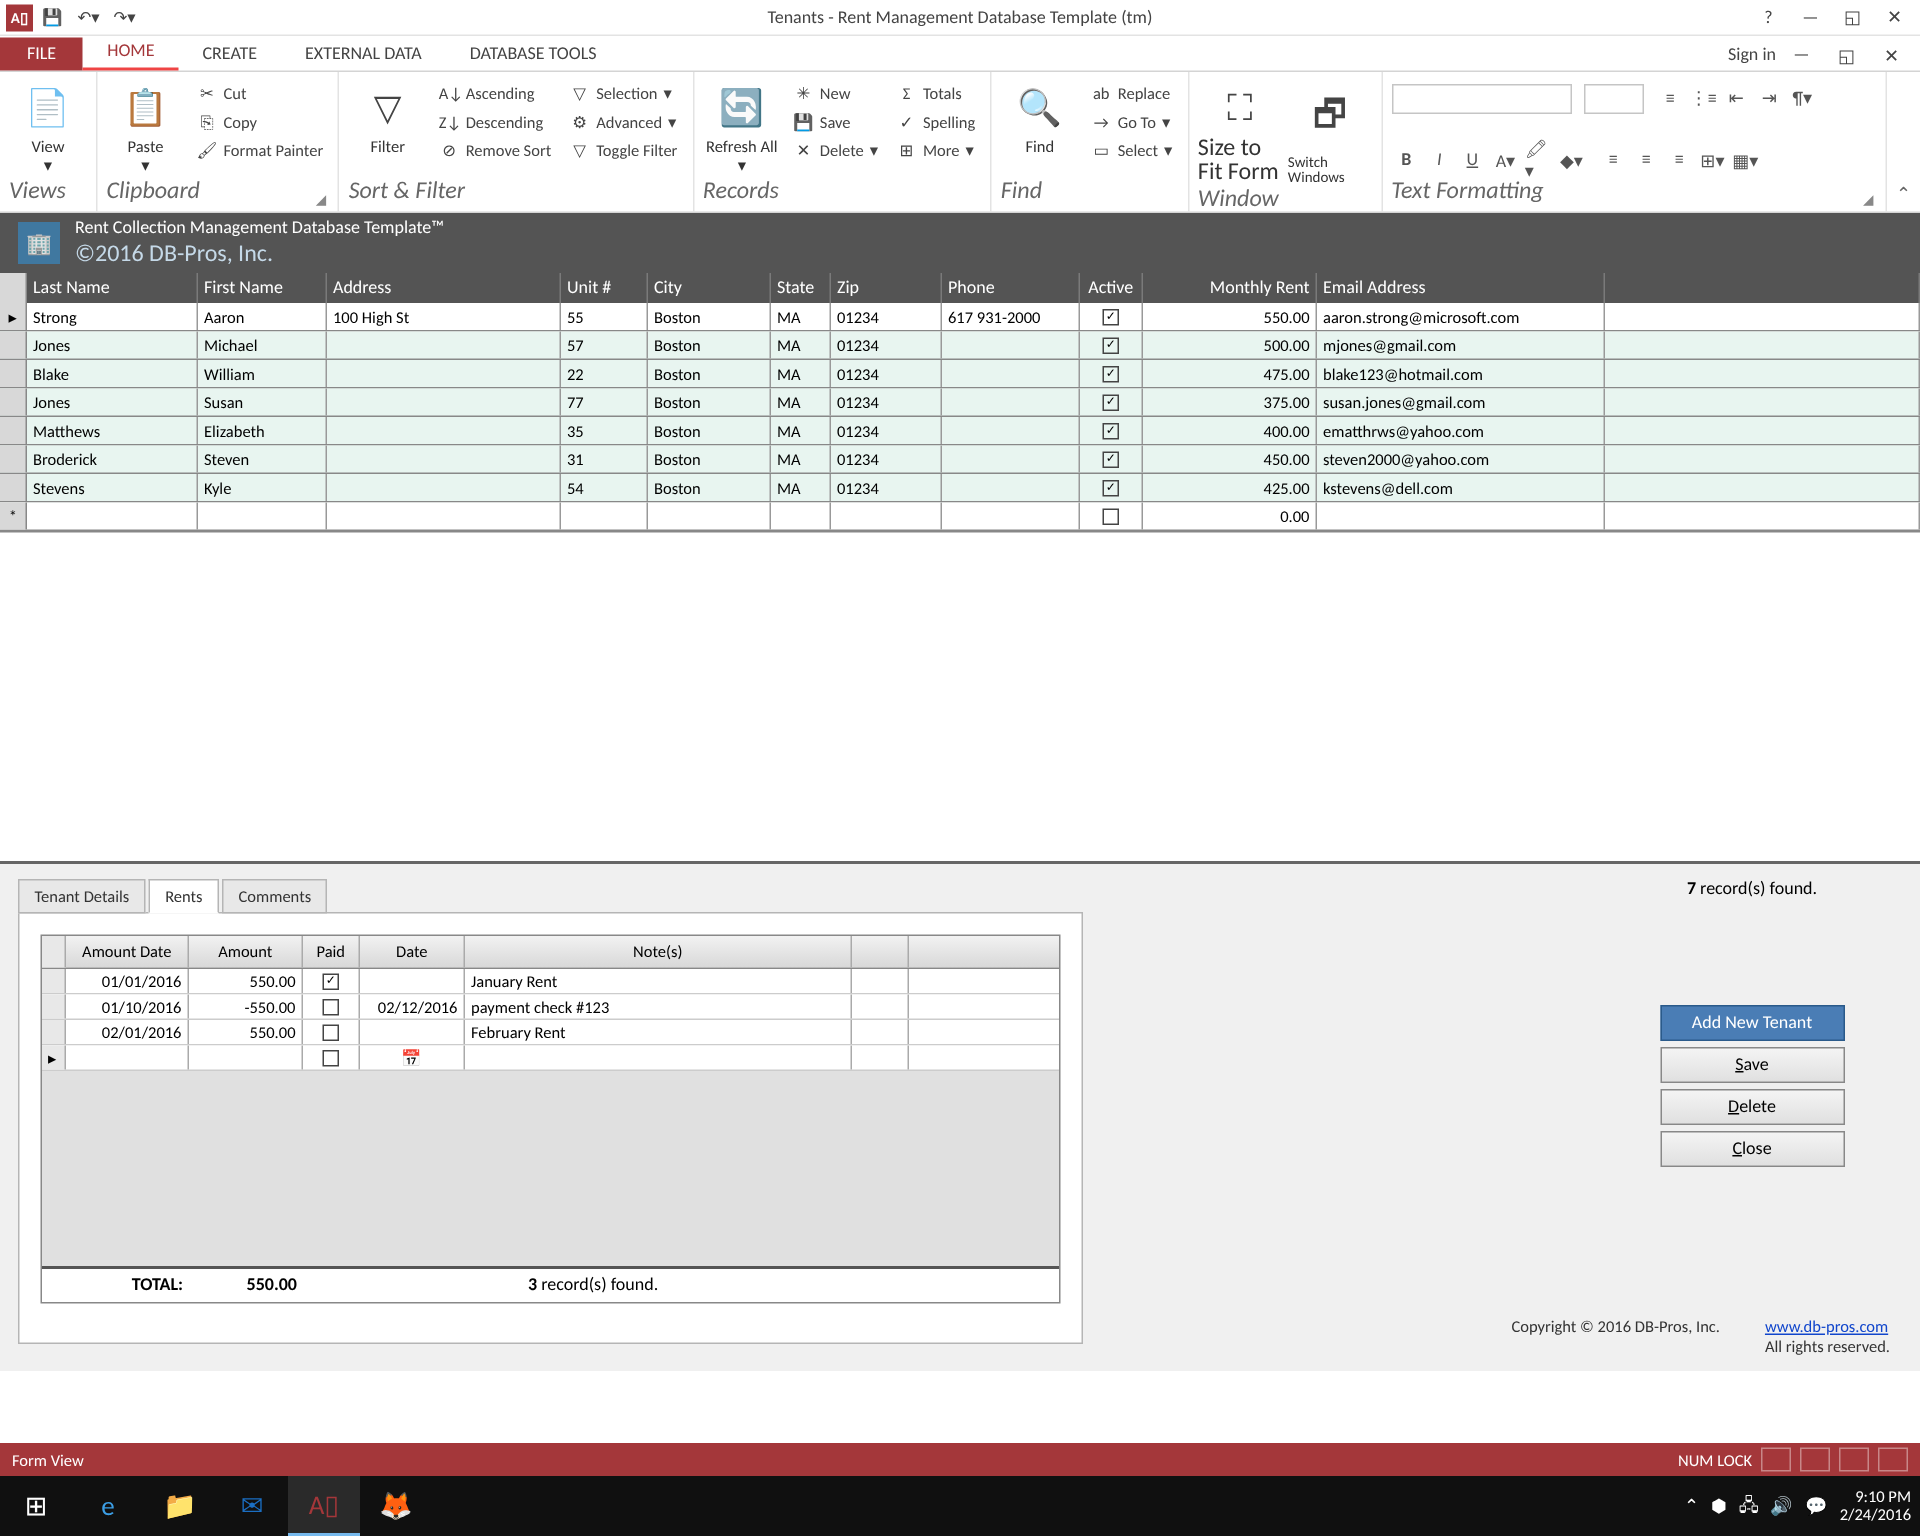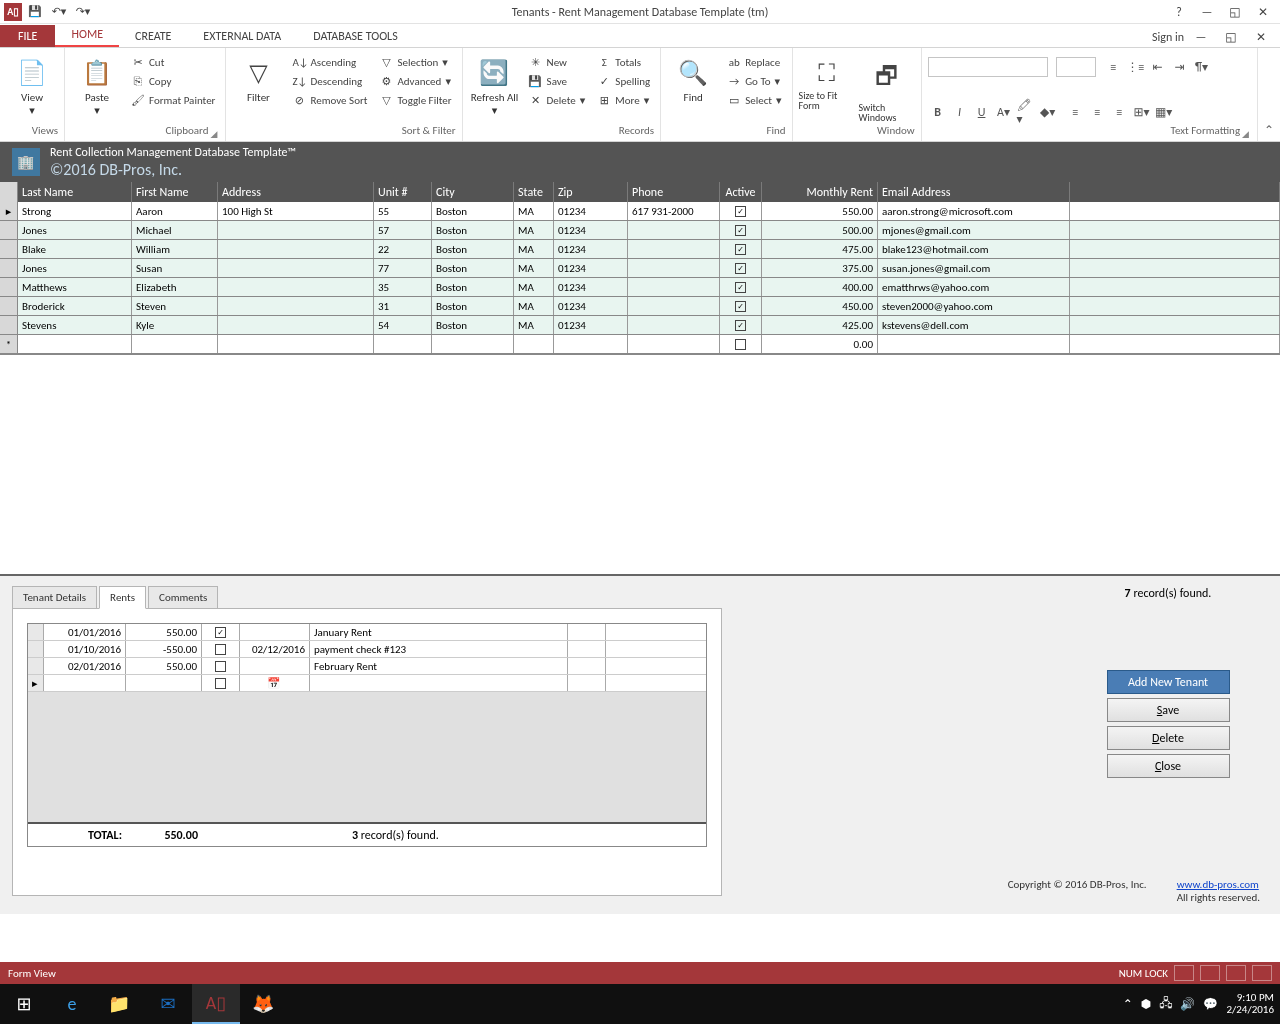--- a/index.html
+++ b/index.html
@@ -18,21 +18,21 @@
 .ribbon-tabs { height: 24px; display: flex; align-items: flex-end; background: #fff; border-bottom: 1px solid #d4d4d4; }
 .ribbon-tab { padding: 4px 16px; color: #444; cursor: pointer; font-size: 12px; }
 .ribbon-tab.file { background: #a4373a; color: #fff; padding: 4px 18px; }
 .ribbon-tab.active { color: #a4373a; border-bottom: 2px solid #ef4444; }
 .signin { margin-left: auto; padding-right: 6px; display: flex; align-items: center; gap: 4px; color: #444; }
 
 
 .ribbon { height: 94px; background: #fff; border-bottom: 1px solid #d4d4d4; display: flex; }
 .rgroup { border-right: 1px solid #e3e3e3; display: flex; flex-direction: column; padding: 2px 6px; }
 .rgroup-body { flex: 1; display: flex; align-items: flex-start; gap: 4px; padding-top: 4px; }
-.rgroup-label { text-align: right; color: #666; font-size: 11px; padding-bottom: 2px; }
+.rgroup-label { text-align: left; color: #666; font-size: 16px; padding-bottom: 2px; font-style: italic; }
 .big-btn { display: flex; flex-direction: column; align-items: center; justify-content: center; width: 52px; cursor: pointer; color: #333; font-size: 11px; }
 .big-btn .icon { font-size: 24px; color: #444; padding: 4px 0; }
 .stack { display: flex; flex-direction: column; gap: 2px; }
 .small-btn { display: flex; align-items: center; gap: 4px; padding: 2px 4px; color: #444; cursor: pointer; font-size: 11px; white-space: nowrap; }
 .small-btn .icon { width: 14px; display: inline-block; text-align: center; }
 
 
 .form-hdr { background: #545454; color: #fff; display: flex; align-items: center; height: 40px; padding-left: 12px; gap: 10px; }
 .form-hdr .logo { width: 28px; height: 28px; background: #4078a0; display: flex; align-items: center; justify-content: center; font-size: 14px; }
 .form-hdr .titles { line-height: 1.2; }
@@ -279,21 +279,21 @@
             <span>▾</span>
           </div>
       </div>
     </div>
     <div class="rgroup-label">Find</div>
   </div>
   <div class="rgroup">
     <div class="rgroup-body">
       <div class="big-btn" style="width:56px">
           <span class="icon">⛶</span>
-          <span style="font-size:10px;line-height:1">Size to Fit Form</span>
+          <span style="font-size:16px;line-height:1">Size to Fit Form</span>
         </div>
       <div class="big-btn" style="width:56px">
           <span class="icon">🗗</span>
           <span style="font-size:10px;line-height:1">Switch Windows</span>
         </div>
     </div>
     <div class="rgroup-label">Window</div>
   </div>
   <div class="rgroup text-format">
     <div class="rgroup-body" style="flex-wrap:wrap;">
@@ -504,20 +504,29 @@
 
 <div class="lower">
   <div>
     <div class="tabstrip">
       <div class="subtab">Tenant Details</div>
       <div class="subtab active">Rents</div>
       <div class="subtab">Comments</div>
     </div>
     <div class="subpanel">
       <div class="rent-grid">
+        <div class="rent-hdr">
+          <div class="r-sel"></div>
+          <div class="r-adate" style="justify-content:center">Amount Date</div>
+          <div class="r-amt" style="justify-content:center">Amount</div>
+          <div class="r-paid">Paid</div>
+          <div class="r-date" style="justify-content:center">Date</div>
+          <div class="r-note" style="justify-content:center">Note(s)</div>
+          <div class="r-ext"></div>
+        </div>
         <div id="rents-body">
             <div class="rent-row">
               <div class="r-sel"></div>
               <div class="r-adate">01/01/2016</div>
               <div class="r-amt">550.00</div>
               <div class="r-paid">
                 <span class="chk">✓</span>
               </div>
               <div class="r-date"></div>
               <div class="r-note">January Rent</div>

